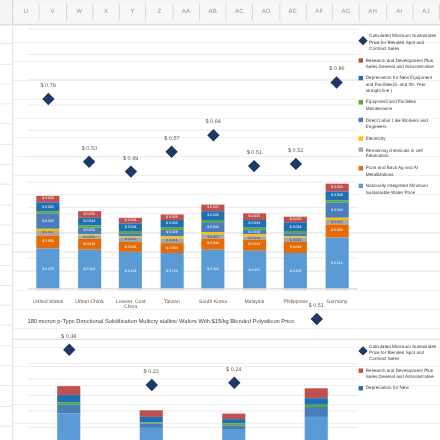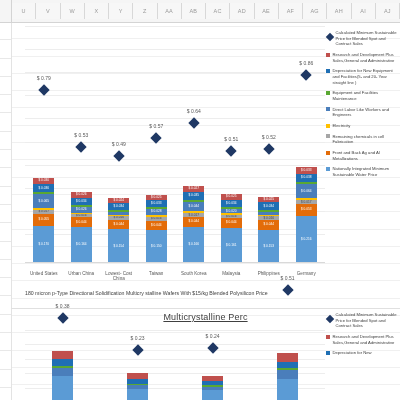--- a/index.html
+++ b/index.html
@@ -377,21 +377,20 @@
         <div class="leg-sw" style="background: rgb(91, 155, 213);"></div>
         <div class="leg-txt">Nationally Integrated Minimum Sustainable Water Price</div>
       </div>
     </div>
 </div>
 
 <div class="caption">180 micron p-Type Directional Solidification Multicry stalline Wafers With $15/kg Blended Polysilicon Price</div>
 <div class="sep"></div>
 
 <div class="chart" id="chart-bottom">
-  <div class="chart-title">Multicrystalline Perc</div>
   <div class="plot" style="top: 18px; bottom: 0px;">
     <div class="gridlines" id="grid-bottom">
         <i style="top: 57.7778px;"></i>
         <i style="top: 43.3333px;"></i>
         <i style="top: 28.8889px;"></i>
         <i style="top: 14.4444px;"></i>
         <i style="top: 0px;"></i>
       </div>
     <div class="bars" id="bars-bottom">
         <div class="barwrap">

